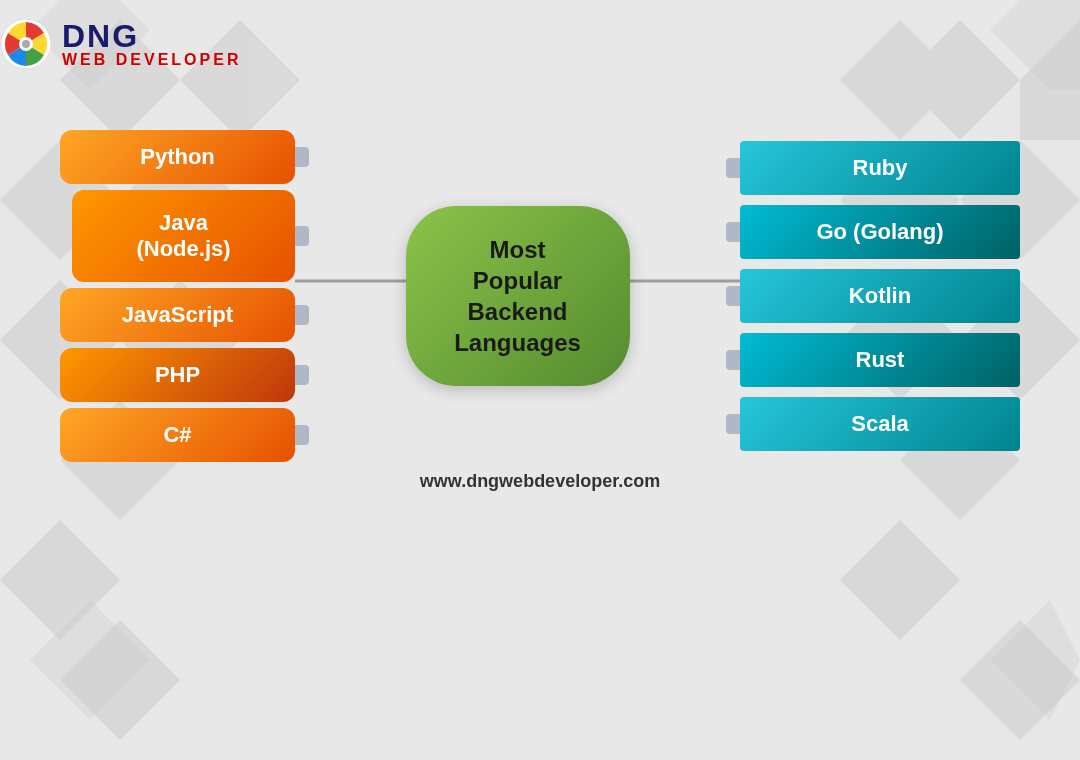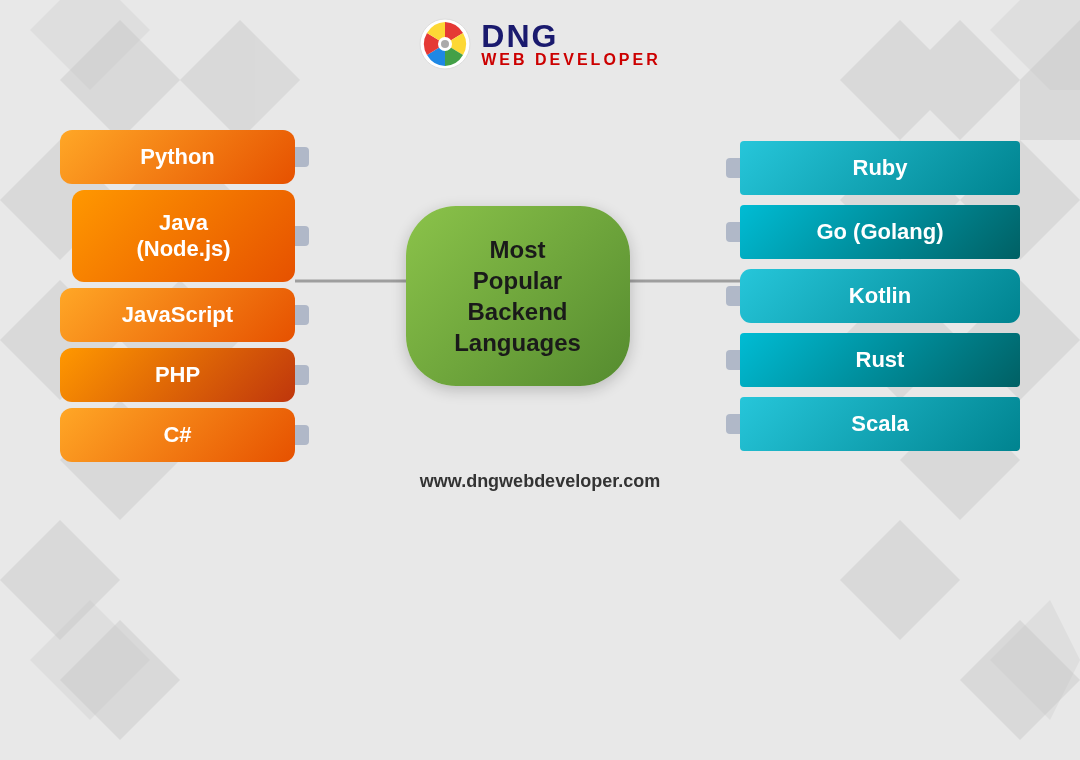--- a/index.html
+++ b/index.html
@@ -15,21 +15,20 @@
     .content {
       position: relative;
       z-index: 1;
       width: 100%;
       height: 100%;
     }
 
     
     .logo-area {
       display: flex;
-      justify-content: center;
       align-items: center;
       padding-top: 18px;
       gap: 10px;
     }
 
     .logo-icon {
       width: 52px;
       height: 52px;
     }
 
@@ -280,21 +279,21 @@
       </div>
     </div>
 
     <div class="right-column">
       <div class="right-box" style="background: linear-gradient(135deg, #26c6da, #00838f);">
         <span>Ruby</span>
       </div>
       <div class="right-box" style="background: linear-gradient(135deg, #00bcd4, #006064);">
         <span>Go (Golang)</span>
       </div>
-      <div class="right-box" style="background: linear-gradient(135deg, #26c6da, #00838f); border-radius: 11px;">
+      <div class="right-box" style="background: linear-gradient(135deg, #26c6da, #00838f);">
         <span>Kotlin</span>
       </div>
       <div class="right-box" style="background: linear-gradient(135deg, #00bcd4, #006064);">
         <span>Rust</span>
       </div>
       <div class="right-box" style="background: linear-gradient(135deg, #26c6da, #00838f);">
         <span>Scala</span>
       </div>
     </div>
 

